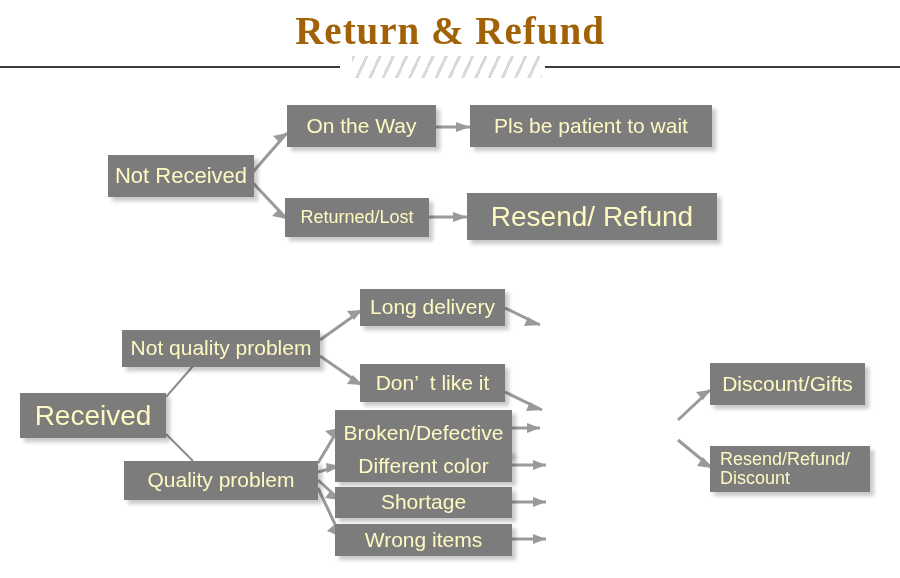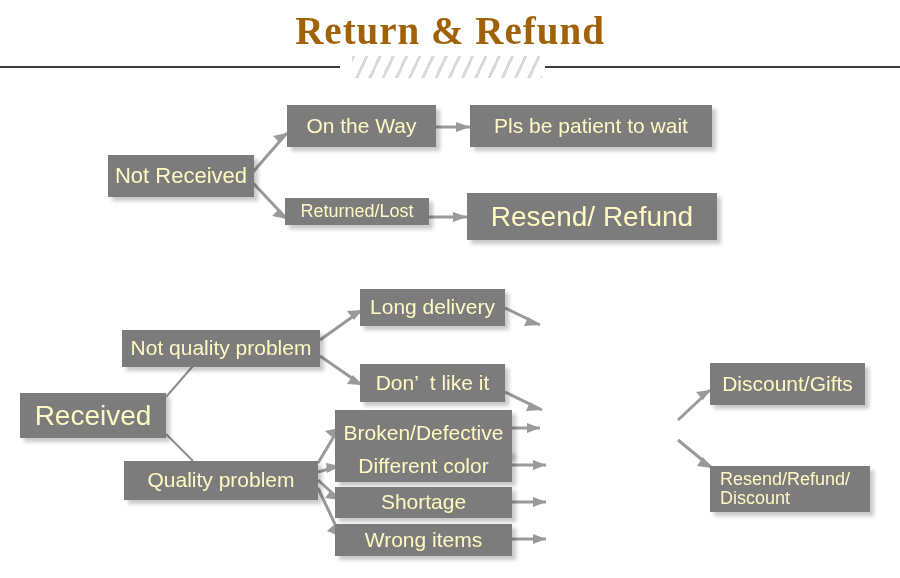--- a/index.html
+++ b/index.html
@@ -61,21 +61,21 @@
     display: flex;
     align-items: center;
     justify-content: center;
     line-height: 1.05;
     font-size: 21px;
     padding: 0 6px;
     box-shadow: 4px 4px 4px rgba(0,0,0,0.22);
     white-space: pre;
     z-index: 5;
   }
-  .box.left-align { justify-content: flex-start; text-align: left; margin-top: 20px; }
+  .box.left-align { justify-content: flex-start; text-align: left; }
   .box.small  { font-size: 18px; }
   .box.big    { font-size: 28px; }
   .box.xbig   { font-size: 22px; }
 
   
   .conn {
     position: absolute;
     z-index: 2;
     overflow: visible;
   }
@@ -162,21 +162,21 @@
     <line x1="678" y1="440" x2="712" y2="468"></line>
     <polygon points="712,468 703,457 697,466"></polygon>
   </svg>
 
   <div class="box xbig" style="left:108px; top:155px; width:146px; height:42px;">Not Received</div>
 
   <div class="box" style="left:287px; top:105px; width:149px; height:42px;">On the Way</div>
 
   <div class="box" style="left:470px; top:105px; width:242px; height:42px;">Pls be patient to wait</div>
 
-  <div class="box small" style="left:285px; top:198px; width:144px; height:27px;">Returned/Lost</div>
+  <div class="box small" style="left:285px; top:198px; width:144px; height:39px;">Returned/Lost</div>
 
   <div class="box big" style="left:467px; top:193px; width:250px; height:47px;">Resend/ Refund</div>
 
   <div class="box big" style="left:20px; top:393px; width:146px; height:45px;">Received</div>
 
   <div class="box" style="left:122px; top:330px; width:198px; height:37px;">Not quality problem</div>
 
   <div class="box" style="left:124px; top:461px; width:194px; height:39px;">Quality problem</div>
 
   <div class="box" style="left:360px; top:289px; width:145px; height:37px;">Long delivery</div>

